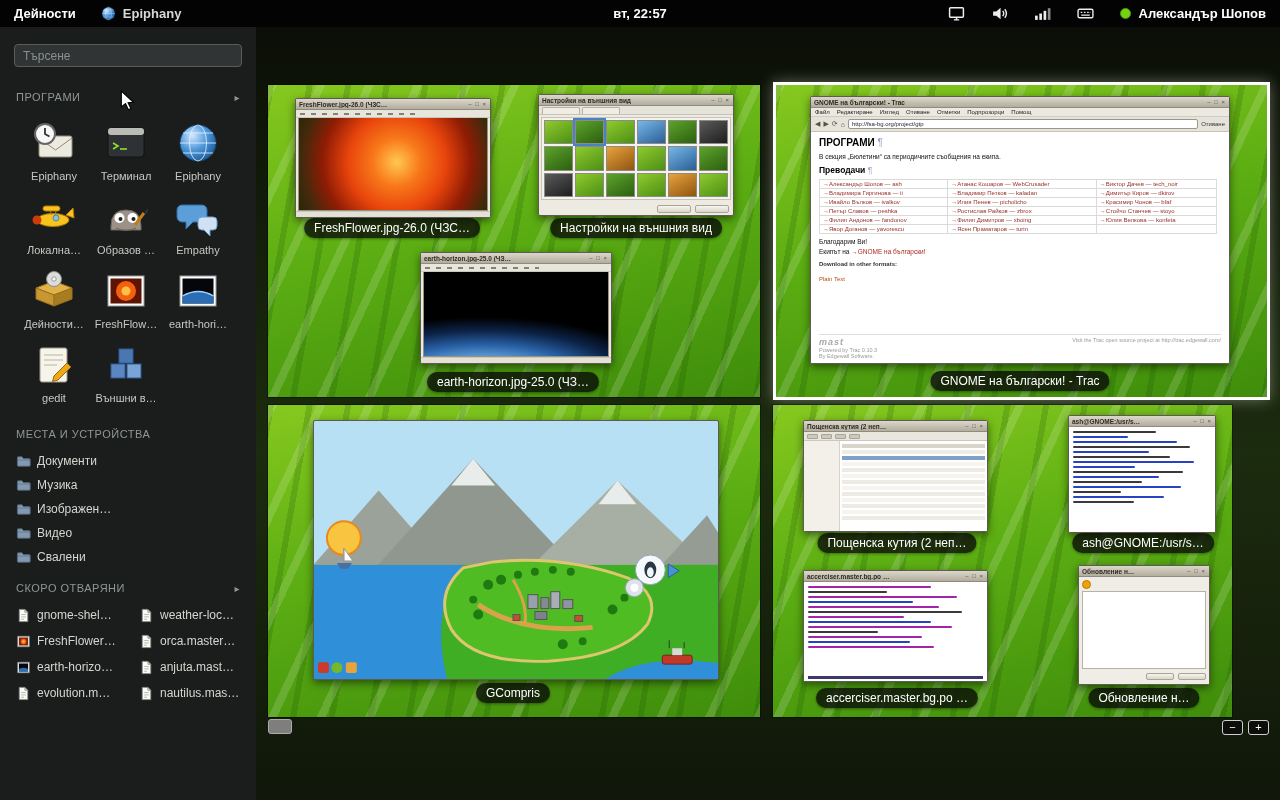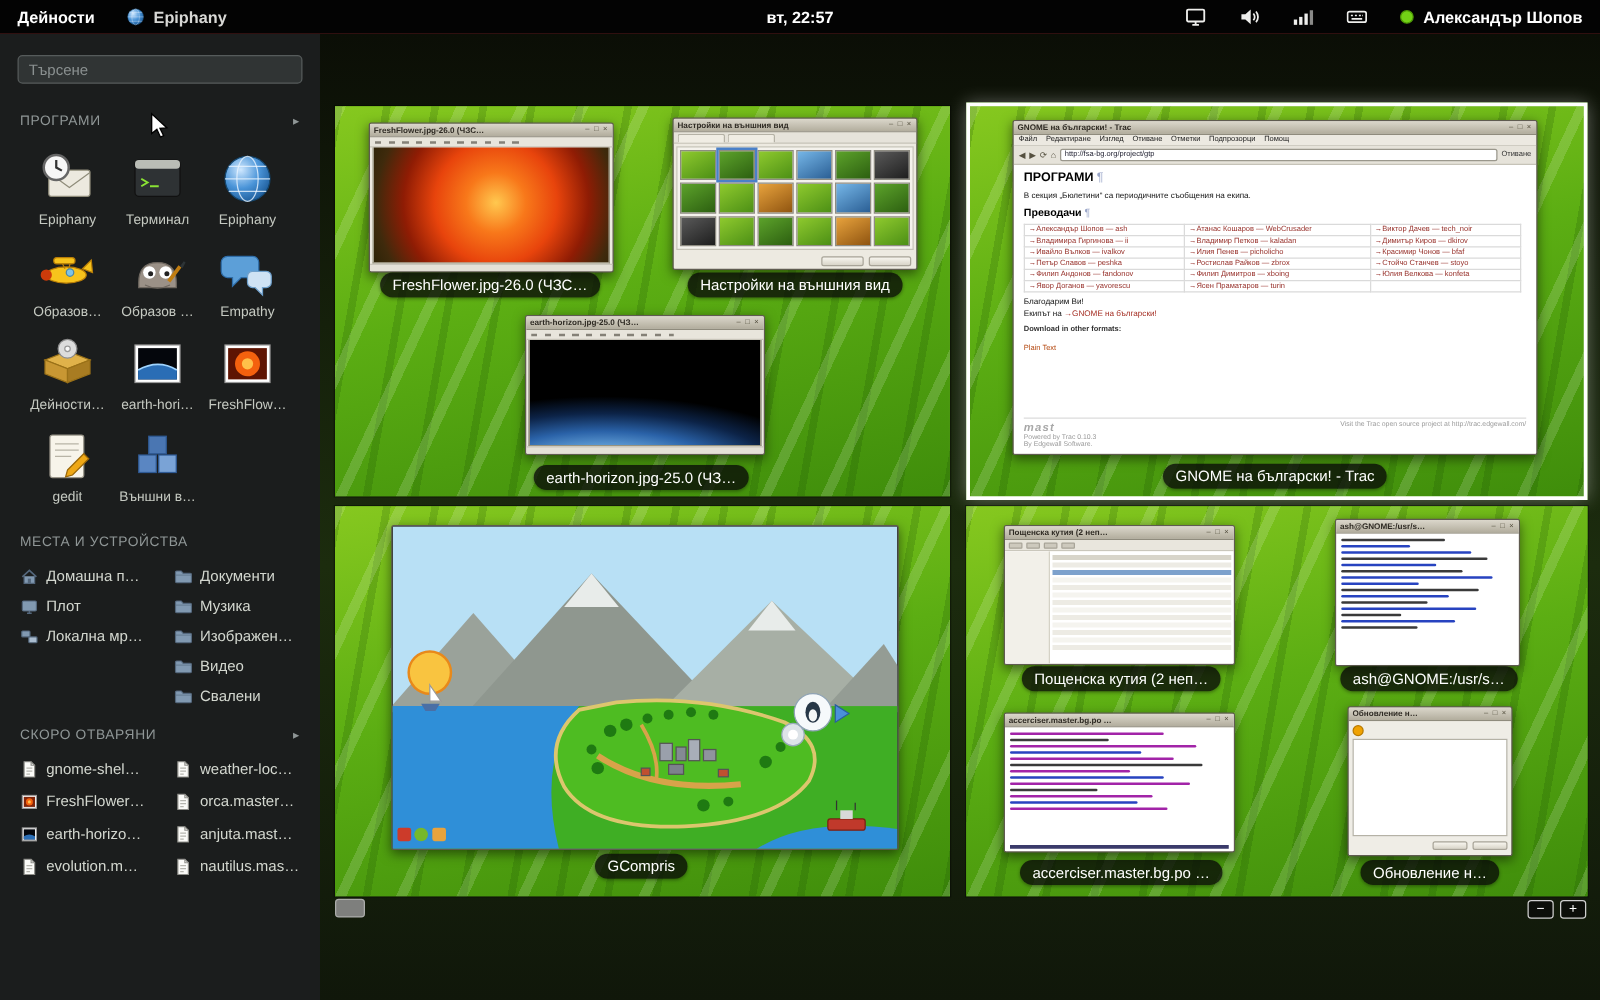--- a/index.html
+++ b/index.html
@@ -339,21 +339,21 @@
       <div class="app">
         <span class="app-ic"><svg>
               <use href="#sym-globe"></use>
             </svg></span>
         <span class="app-lb">Epiphany</span>
       </div>
       <div class="app">
         <span class="app-ic"><svg>
               <use href="#sym-plane"></use>
             </svg></span>
-        <span class="app-lb">Образов…</span>
+        <span class="app-lb">Локална…</span>
       </div>
       <div class="app">
         <span class="app-ic"><svg>
               <use href="#sym-gimp"></use>
             </svg></span>
         <span class="app-lb">Образов …</span>
       </div>
       <div class="app">
         <span class="app-ic"><svg>
               <use href="#sym-empathy"></use>
@@ -361,68 +361,48 @@
         <span class="app-lb">Empathy</span>
       </div>
       <div class="app">
         <span class="app-ic"><svg>
               <use href="#sym-update"></use>
             </svg></span>
         <span class="app-lb">Дейности…</span>
       </div>
       <div class="app">
         <span class="app-ic"><svg>
+              <use href="#sym-photo-flower"></use>
+            </svg></span>
+        <span class="app-lb">FreshFlow…</span>
+      </div>
+      <div class="app">
+        <span class="app-ic"><svg>
               <use href="#sym-photo-earth"></use>
             </svg></span>
         <span class="app-lb">earth-hori…</span>
-      </div>
-      <div class="app">
-        <span class="app-ic"><svg>
-              <use href="#sym-photo-flower"></use>
-            </svg></span>
-        <span class="app-lb">FreshFlow…</span>
       </div>
       <div class="app">
         <span class="app-ic"><svg>
               <use href="#sym-gedit"></use>
             </svg></span>
         <span class="app-lb">gedit</span>
       </div>
       <div class="app">
         <span class="app-ic"><svg>
               <use href="#sym-cubes"></use>
             </svg></span>
         <span class="app-lb">Външни в…</span>
       </div>
     </div>
 
     <div class="sec-h">
       <span>МЕСТА И УСТРОЙСТВА</span>
     </div>
     <div class="cols">
-      <div class="col">
-        <div class="pitem">
-          <svg>
-              <use href="#sym-home"></use>
-            </svg>
-          <span>Домашна п…</span>
-        </div>
-        <div class="pitem">
-          <svg>
-              <use href="#sym-desktop"></use>
-            </svg>
-          <span>Плот</span>
-        </div>
-        <div class="pitem">
-          <svg>
-              <use href="#sym-network"></use>
-            </svg>
-          <span>Локална мр…</span>
-        </div>
-      </div>
       <div class="col">
         <div class="pitem">
           <svg>
               <use href="#sym-folder"></use>
             </svg>
           <span>Документи</span>
         </div>
         <div class="pitem">
           <svg>
               <use href="#sym-folder"></use>
@@ -711,21 +691,21 @@
           <ellipse cx="338" cy="152.5" rx="3.4" ry="5" fill="#f2f5f5"></ellipse>
           <path d="M356 144 l11 7 -11 7 z" fill="#4a90d9" stroke="#2a5f9e"></path>
           <rect x="4" y="243" width="11" height="11" rx="2" fill="#cc3b2a"></rect>
           <circle cx="23" cy="248.5" r="5.5" fill="#76b82a"></circle>
           <rect x="32" y="243" width="11" height="11" rx="2" fill="#e8a33d"></rect>
         </svg>
       </div>
       <div class="wlabel" style="left:245px;top:278px">GCompris</div>
     </div>
 
-    <div class="workspace" style="left:517px;top:378px;width:497px;height:312px">
+    <div class="workspace" style="left:517px;top:378px;width:459px;height:312px">
       <div class="twin" style="left:30px;top:15px;width:185px;height:112px">
         <div class="tbar">
           <span class="tbar-t">Пощенска кутия (2 неп…</span>
           <span class="tbar-b">– □ ×</span>
         </div>
         <div class="mtb">
           <span class="mbtn"></span>
             <span class="mbtn"></span>
             <span class="mbtn"></span>
             <span class="mbtn"></span>

